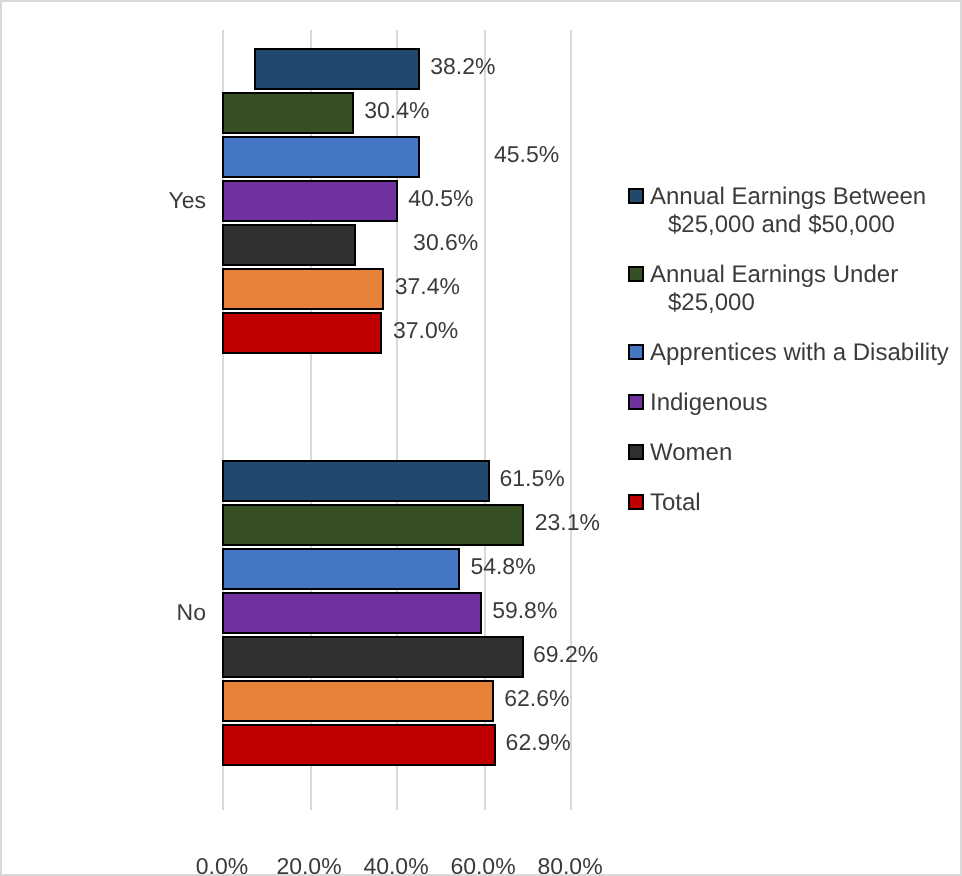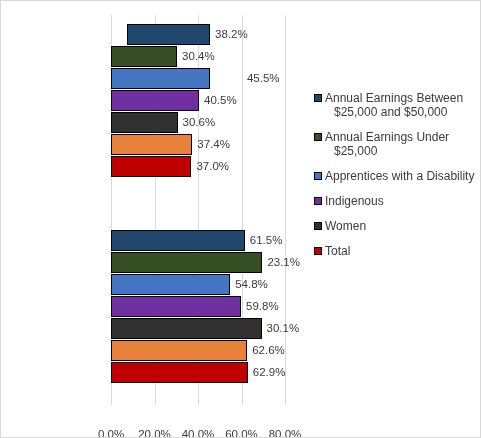--- a/index.html
+++ b/index.html
@@ -134,20 +134,24 @@
   .legend-text .l2 {
     display: block;
     padding-left: 9px;
   }
 </style>
 </head>
 <body>
 
 <div class="chart-frame">
 
+  <div class="cat-labels">
+      <div class="cat-label" style="top: 81px;">Yes</div>
+      <div class="cat-label" style="top: 287px;">No</div>
+    </div>
 
   <div class="plot-area">
     <div class="gridlines">
         <div class="gridline" style="left: 0px;"></div>
         <div class="gridline" style="left: 43.5px;"></div>
         <div class="gridline" style="left: 87px;"></div>
         <div class="gridline" style="left: 130.5px;"></div>
         <div class="gridline" style="left: 174px;"></div>
       </div>
     <div class="bars-layer">
@@ -160,21 +164,21 @@
           <span class="bar-label">30.4%</span>
         </div>
         <div class="bar-row" style="top: 53px; gap: 32px;">
           <div class="bar" title="Apprentices with a Disability — Yes: 45.5%" style="width: 98.9625px; background: rgb(69, 118, 196);"></div>
           <span class="bar-label">45.5%</span>
         </div>
         <div class="bar-row" style="top: 75px;">
           <div class="bar" title="Indigenous — Yes: 40.5%" style="width: 88.0875px; background: rgb(112, 48, 160);"></div>
           <span class="bar-label">40.5%</span>
         </div>
-        <div class="bar-row" style="top: 97px;">
+        <div class="bar-row" style="top: 97px; gap: 24px;">
           <div class="bar" title="Women — Yes: 30.6%" style="width: 66.555px; background: rgb(51, 48, 48);"></div>
           <span class="bar-label">30.6%</span>
         </div>
         <div class="bar-row" style="top: 119px;">
           <div class="bar" title="Men — Yes: 37.4%" style="width: 81.345px; background: rgb(232, 129, 58);"></div>
           <span class="bar-label">37.4%</span>
         </div>
         <div class="bar-row" style="top: 141px;">
           <div class="bar" title="Total — Yes: 37.0%" style="width: 80.475px; background: rgb(192, 0, 0);"></div>
           <span class="bar-label">37.0%</span>
@@ -190,21 +194,21 @@
         <div class="bar-row" style="top: 259px;">
           <div class="bar" title="Apprentices with a Disability — No: 54.8%" style="width: 119.19px; background: rgb(69, 118, 196);"></div>
           <span class="bar-label">54.8%</span>
         </div>
         <div class="bar-row" style="top: 281px;">
           <div class="bar" title="Indigenous — No: 59.8%" style="width: 130.065px; background: rgb(112, 48, 160);"></div>
           <span class="bar-label">59.8%</span>
         </div>
         <div class="bar-row" style="top: 303px;">
           <div class="bar" title="Women — No: 69.2%" style="width: 150.51px; background: rgb(51, 48, 48);"></div>
-          <span class="bar-label">30.1%</span>
+          <span class="bar-label">69.2%</span>
         </div>
         <div class="bar-row" style="top: 325px;">
           <div class="bar" title="Men — No: 62.6%" style="width: 136.155px; background: rgb(232, 129, 58);"></div>
           <span class="bar-label">62.6%</span>
         </div>
         <div class="bar-row" style="top: 347px;">
           <div class="bar" title="Total — No: 62.9%" style="width: 136.807px; background: rgb(192, 0, 0);"></div>
           <span class="bar-label">62.9%</span>
         </div>
       </div>

